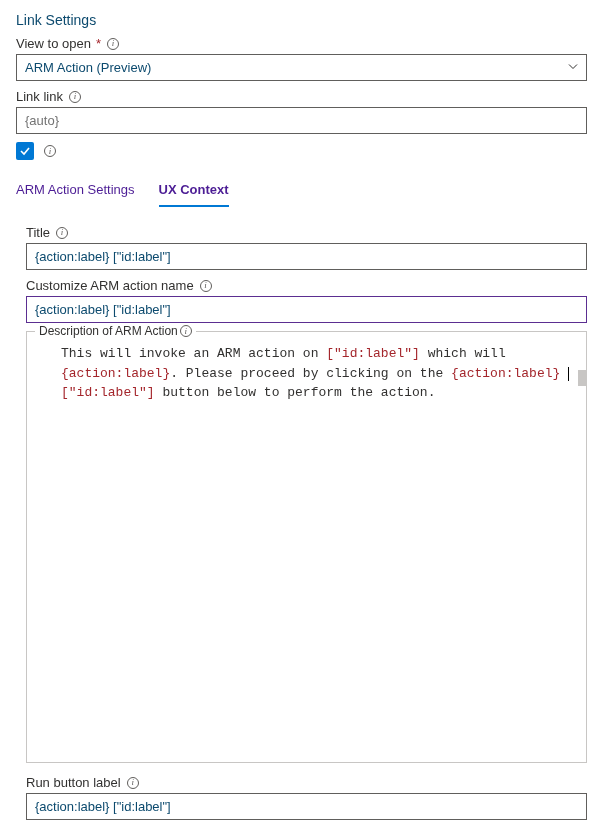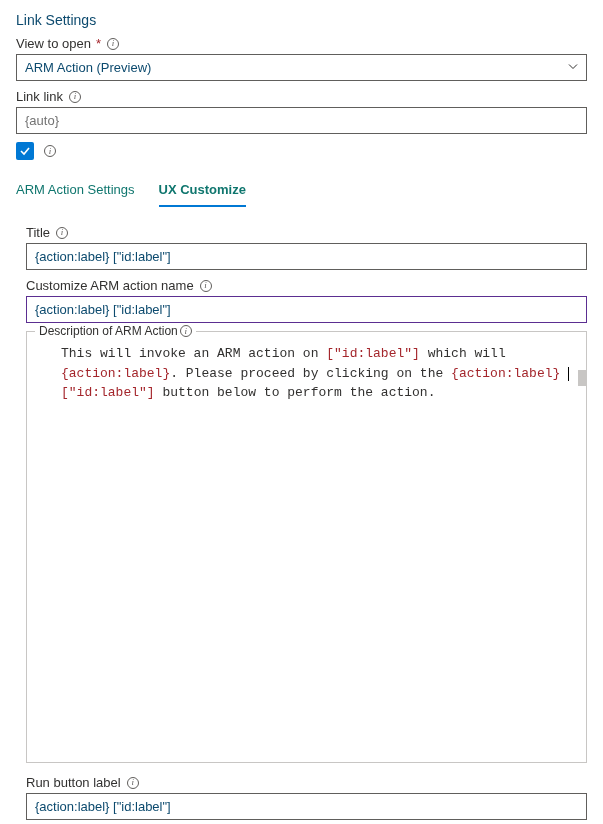--- a/index.html
+++ b/index.html
@@ -91,21 +91,21 @@
   }
   .tabs {
     display: flex;
     gap: 24px;
     margin-bottom: 18px;
   }
   .tab {
     padding: 4px 0 8px 0;
     cursor: pointer;
     font-size: 13px;
-    color: #0f766e;
+    color: #4c1d95;
     border-bottom: 2px solid transparent;
   }
   .tab.active {
     font-weight: 600;
     border-bottom: 2px solid #0078d4;
   }
   .sub-section { padding-left: 10px; }
   .desc-wrap {
     border: 1px solid #c8c6c4;
     position: relative;
@@ -188,21 +188,21 @@
   <div class="checkbox">
     <svg width="12" height="12" viewBox="0 0 12 12">
         <path d="M2 6 L5 9 L10 3" fill="none" stroke="#fff" stroke-width="1.6"></path>
       </svg>
   </div>
   <span class="info-icon">i</span>
 </div>
 
 <div class="tabs">
   <div class="tab">ARM Action Settings</div>
-  <div class="tab active">UX Customize</div>
+  <div class="tab active">UX Context</div>
 </div>
 
 <div class="sub-section">
 
   <div class="field">
     <div class="field-label">
       <span>Title</span>
       <span class="info-icon">i</span>
     </div>
     <input class="text-input" value="{action:label} [&quot;id:label&quot;]" style="">

